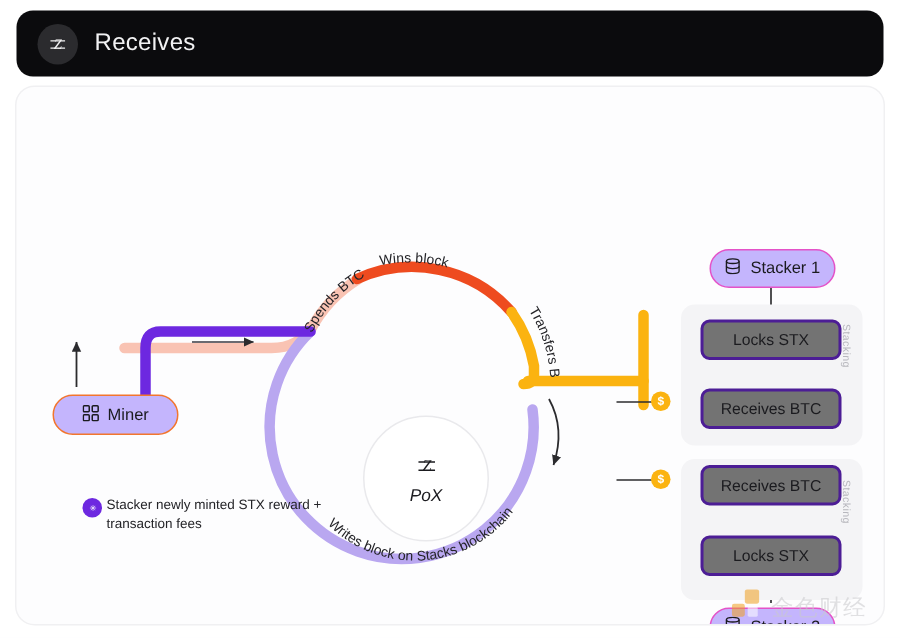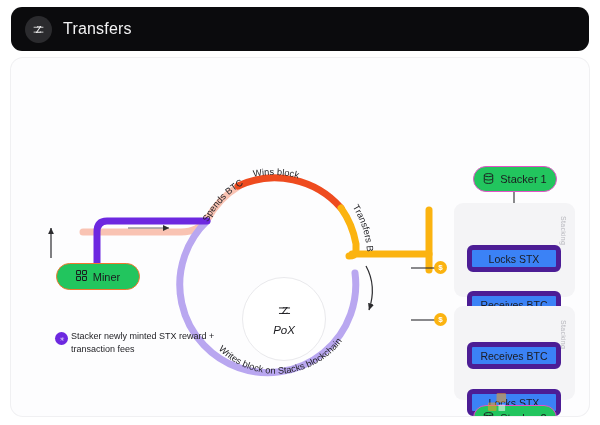--- a/index.html
+++ b/index.html
@@ -36,45 +36,45 @@
     box-shadow:0 0 0 1px #f0f0f2;
     overflow:hidden;
   }
 
   svg.wire{position:absolute;left:0;top:0;width:578px;height:358px;overflow:visible;}
 
   
   .node{
     position:absolute;box-sizing:border-box;
     display:flex;align-items:center;justify-content:center;gap:6px;
-    background:#22c55e;font-size:11px;color:#1b1b1f;
+    background:#c4b5fd;font-size:11px;color:#1b1b1f;
     white-space:nowrap;
   }
   .node-miner{
-    left:45px;top:205px;width:84px;height:27px;
+    left:24px;top:205px;width:84px;height:27px;
     border:1.4px solid #f2762e;border-radius:14px;
   }
   .node-stacker{
     width:84px;height:26px;
     border:1.4px solid #e452c8;border-radius:13px;
   }
   #stacker1{left:462px;top:108px;}
   #stacker2{left:462px;top:347px;}
 
   .panel{
     position:absolute;background:#f4f4f6;border-radius:9px;
   }
   #panel1{left:443px;top:145px;width:121px;height:94px;}
   #panel2{left:443px;top:248px;width:121px;height:94px;}
 
   .stepbox{
     position:absolute;box-sizing:border-box;
-    background:#3b82f6;border:5px solid #4c1d95;border-radius:6px;
+    background:#737373;border:2px solid #4c1d95;border-radius:6px;
     display:flex;align-items:center;justify-content:center;
-    font-size:10.5px;color:#1b1b1f;white-space:nowrap;margin-top:32px;
+    font-size:10.5px;color:#1b1b1f;white-space:nowrap;
   }
   .vertlabel{
     position:absolute;font-size:7px;color:#b7b7bd;
     writing-mode:vertical-rl;letter-spacing:.3px;
   }
 
   
   .pox{
     position:absolute;left:231px;top:219px;width:82px;height:82px;
     border:1.4px solid #e9e9ec;border-radius:50%;
@@ -114,21 +114,21 @@
 <div id="stage">
 
   <div class="header">
     <span class="hdr-logo">
       <svg width="15" height="15" viewBox="0 0 20 20">
         <text x="10" y="14.5" font-family="Liberation Serif, serif" font-size="13" font-style="italic" fill="#f0f0f1" text-anchor="middle">Z</text>
         <line x1="3.5" y1="7" x2="16.5" y2="7" stroke="#f0f0f1" stroke-width="1.1"></line>
         <line x1="3.5" y1="13.5" x2="16.5" y2="13.5" stroke="#f0f0f1" stroke-width="1.1"></line>
       </svg>
     </span>
-    <span class="hdr-title">Transfers</span>
+    <span class="hdr-title">Receives</span>
   </div>
 
   <div class="card">
 
     <svg class="wire">
       <defs>
         <marker id="ah" markerWidth="7" markerHeight="7" refX="5.4" refY="2.6" orient="auto">
           <path d="M0,0 L5.6,2.6 L0,5.2 z" fill="#2b2b2e"></path>
         </marker>
         <marker id="ahs" markerWidth="6" markerHeight="6" refX="4.8" refY="2.2" orient="auto">
@@ -260,15 +260,16 @@
   </div>
 
   <div class="wm">
     <span>
       <svg width="21" height="21" viewBox="0 0 22 22">
         <rect x="10" y="1" width="10" height="10" rx="1.5" fill="#f0a020"></rect>
         <rect x="1" y="11" width="9" height="9" rx="1.5" fill="#f0a020"></rect>
         <rect x="12" y="13" width="7" height="7" rx="1" fill="#ffffff"></rect>
       </svg>
     </span>
+    <span class="wm-text">金色财经</span>
   </div>
 
 </div>
 
 </body></html>

